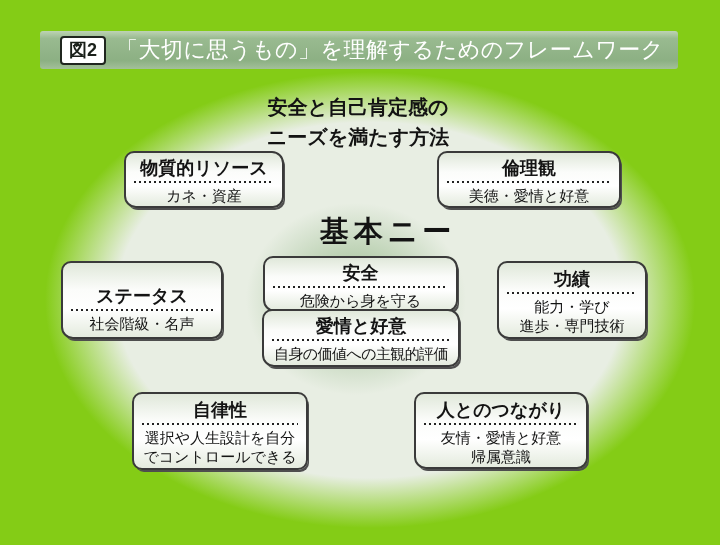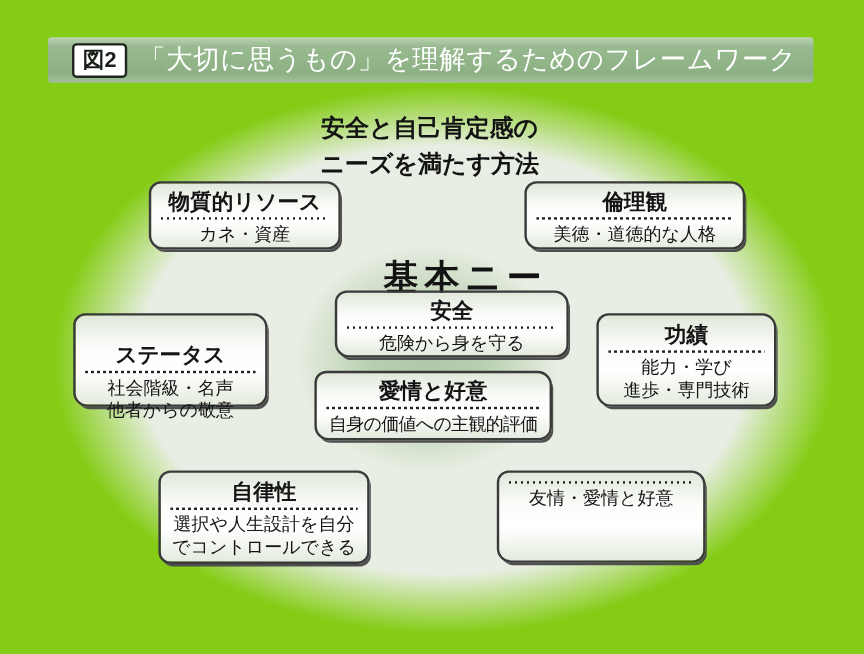--- a/index.html
+++ b/index.html
@@ -51,21 +51,21 @@
   }
   .fbox .t { font-weight:bold; font-size:18px; line-height:22px; white-space:nowrap; }
   .fbox .dots {
     height:2px; margin:2px 8px 3px;
     background:repeating-linear-gradient(90deg,#222 0 2px,transparent 2px 5px);
   }
   .fbox .l { font-size:15px; line-height:19px; white-space:nowrap; }
   .fbox .tight { letter-spacing:-0.6px; }
   #b-material { left:124px; top:151px; width:160px; height:57px; }
   #b-ethics   { left:437px; top:151px; width:184px; height:57px; }
-  #b-safety   { left:263px; top:242px; width:195px; height:56px;margin-left:16px; }
+  #b-safety   { left:263px; top:256px; width:195px; height:56px; }
   #b-esteem   { left:262px; top:309px; width:198px; height:58px; }
   #b-status   { left:61px;  top:261px; width:162px; height:78px; padding-top:22px; }
   #b-achieve  { left:497px; top:261px; width:150px; height:78px; padding-top:5px; }
   #b-autonomy { left:132px; top:392px; width:176px; height:78px; padding-top:5px;border-radius:10px; }
   #b-connect  { left:414px; top:392px; width:174px; height:77px; padding-top:5px; }
 </style>
 </head>
 <body>
 
 <div class="stage">
@@ -87,54 +87,55 @@
 
   <div class="fbox" id="b-material">
     <div class="t">物質的リソース</div>
     <div class="dots"></div>
     <div class="l">カネ・資産</div>
   </div>
 
   <div class="fbox" id="b-ethics">
     <div class="t">倫理観</div>
     <div class="dots"></div>
-    <div class="l">美徳・道徳的な人格</div>
+    <div class="l">美徳・愛情と好意</div>
   </div>
 
   <div class="fbox" id="b-safety">
     <div class="t">安全</div>
     <div class="dots"></div>
     <div class="l">危険から身を守る</div>
   </div>
 
   <div class="fbox" id="b-esteem">
     <div class="t">愛情と好意</div>
     <div class="dots"></div>
     <div class="l tight">自身の価値への主観的評価</div>
   </div>
 
   <div class="fbox" id="b-status">
     <div class="t">ステータス</div>
     <div class="dots"></div>
     <div class="l">社会階級・名声</div>
-    <div class="l">他者からの敬意</div>
   </div>
 
   <div class="fbox" id="b-achieve">
     <div class="t">功績</div>
     <div class="dots"></div>
     <div class="l">能力・学び</div>
     <div class="l">進歩・専門技術</div>
   </div>
 
   <div class="fbox" id="b-autonomy">
     <div class="t">自律性</div>
     <div class="dots"></div>
     <div class="l">選択や人生設計を自分</div>
     <div class="l">でコントロールできる</div>
   </div>
 
   <div class="fbox" id="b-connect">
+    <div class="t">人とのつながり</div>
     <div class="dots"></div>
     <div class="l">友情・愛情と好意</div>
+    <div class="l">帰属意識</div>
   </div>
 
 </div>
 
 </body></html>

